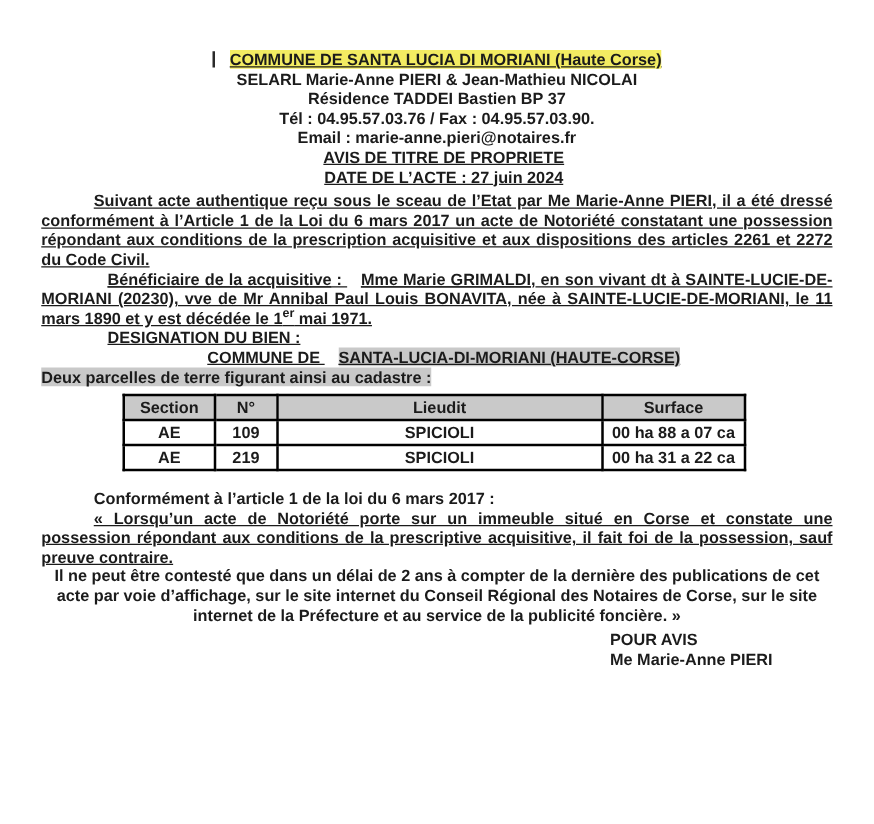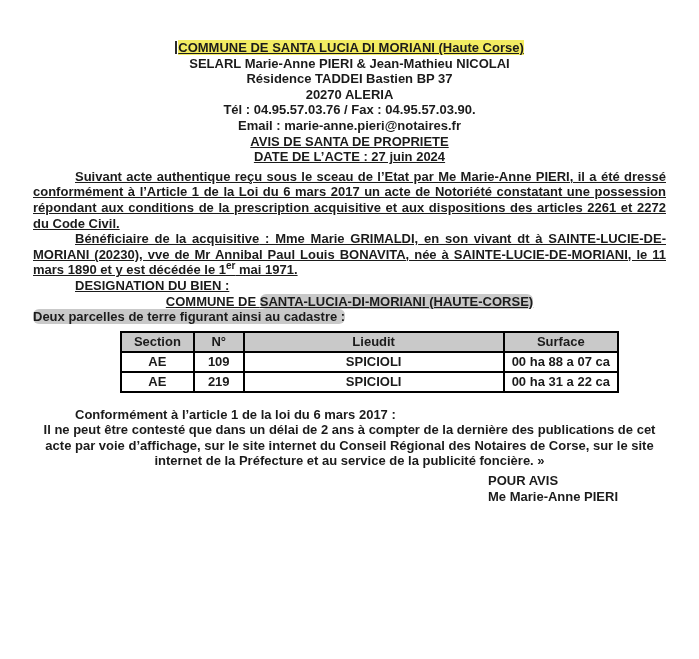--- a/index.html
+++ b/index.html
@@ -3,31 +3,31 @@
 <meta charset="utf-8">
 <style>
   html,body{margin:0;padding:0;}
   body{
     width:699px;height:659px;overflow:hidden;background:#ffffff;
     font-family:"Liberation Sans","DejaVu Sans",sans-serif;
     font-weight:bold;color:#1b1b1b;font-size:13px;line-height:15.6px;
   }
   .page{padding:40px 33px 0 33px;}
   .center{text-align:center;}
-  .u{text-decoration:underline;}
+  .u{text-decoration:underline;margin-left:11px;}
   .hl-yellow{background:#f3ec62;}
-  .hl-gray{background:#c9c9c9;border-radius:6px;}
+  .hl-gray{background:#c9c9c9;}
   .cursor-bar{display:inline-block;width:2px;height:13px;background:#2a2a2a;
     vertical-align:-2px;margin-right:1px;}
   .hdr-line{text-align:center;}
   .para{text-align:justify;text-indent:42px;margin:0;text-decoration:underline;}
   .indent{text-indent:42px;}
   .no-margin{margin:0;}
   sup{font-size:10px;line-height:0;}
-  table.parcels{border-collapse:collapse;margin:6px 0 0 87px;width:499px;
+  table.parcels{border-collapse:collapse;margin:6px 0 0 65px;width:499px;
     table-layout:fixed;}
   .parcels th,.parcels td{border:2px solid #000;text-align:center;
     padding:1px 2px;font-size:13px;line-height:16px;overflow:hidden;}
   .parcels th{background:#c9c9c9;}
   .col-section{width:70px;}
   .col-num{width:48px;}
   .col-lieudit{width:250px;}
   .col-surface{width:110px;}
   .law-heading{margin:14px 0 0 0;}
   .quote-center{text-align:center;margin:0;}
@@ -37,25 +37,24 @@
 </head>
 <body>
 
 <div class="page">
 
   <div class="hdr-line">
     <span class="cursor-bar"></span><span class="u hl-yellow">COMMUNE DE SANTA LUCIA DI MORIANI (Haute Corse)</span>
   </div>
   <div class="hdr-line">SELARL Marie-Anne PIERI &amp; Jean-Mathieu NICOLAI</div>
   <div class="hdr-line">Résidence TADDEI Bastien BP 37</div>
-  <div class="hdr-line">20270 ALERIA</div>
   <div class="hdr-line">Tél : 04.95.57.03.76 / Fax : 04.95.57.03.90.</div>
   <div class="hdr-line">Email : marie-anne.pieri@notaires.fr</div>
   <div class="hdr-line">
-    <span class="u">AVIS DE SANTA DE PROPRIETE</span>
+    <span class="u">AVIS DE TITRE DE PROPRIETE</span>
   </div>
   <div class="hdr-line">
     <span class="u">DATE DE L’ACTE : 27 juin 2024</span>
   </div>
 
   <div class="gap-sm"></div>
 
   <p class="para">Suivant acte authentique reçu sous le sceau de l’Etat par Me Marie-Anne PIERI, il a été dressé conformément à l’Article 1 de la Loi du 6 mars 2017 un acte de Notoriété constatant une possession répondant aux conditions de la prescription acquisitive et aux dispositions des articles 2261 et 2272 du Code Civil.</p>
 
   <p class="para"><span class="u">Bénéficiaire de la acquisitive</span><span> : </span><span class="u">Mme Marie GRIMALDI,</span><span> en son vivant dt à SAINTE-LUCIE-DE-MORIANI (20230), vve de Mr Annibal Paul Louis BONAVITA, née à SAINTE-LUCIE-DE-MORIANI, le 11 mars 1890 et y est décédée le 1</span><sup>er</sup><span> mai 1971.</span></p>
@@ -94,20 +93,21 @@
         <td>AE</td>
         <td>219</td>
         <td>SPICIOLI</td>
         <td>00 ha 31 a 22 ca</td>
       </tr>
     </tbody>
   </table>
 
   <p class="law-heading indent">Conformément à l’article 1 de la loi du 6 mars 2017 :</p>
 
+  <p class="para">« Lorsqu’un acte de Notoriété porte sur un immeuble situé en Corse et constate une possession répondant aux conditions de la prescriptive acquisitive, il fait foi de la possession, sauf preuve contraire.</p>
   <p class="quote-center">Il ne peut être contesté que dans un délai de 2 ans à compter de la dernière des publications de cet acte par voie d’affichage, sur le site internet du Conseil Régional des Notaires de Corse, sur le site internet de la Préfecture et au service de la publicité foncière. »</p>
 
   <div class="sig">
     <div>POUR AVIS</div>
     <div>Me Marie-Anne PIERI</div>
   </div>
 
 </div>
 
 </body></html>

